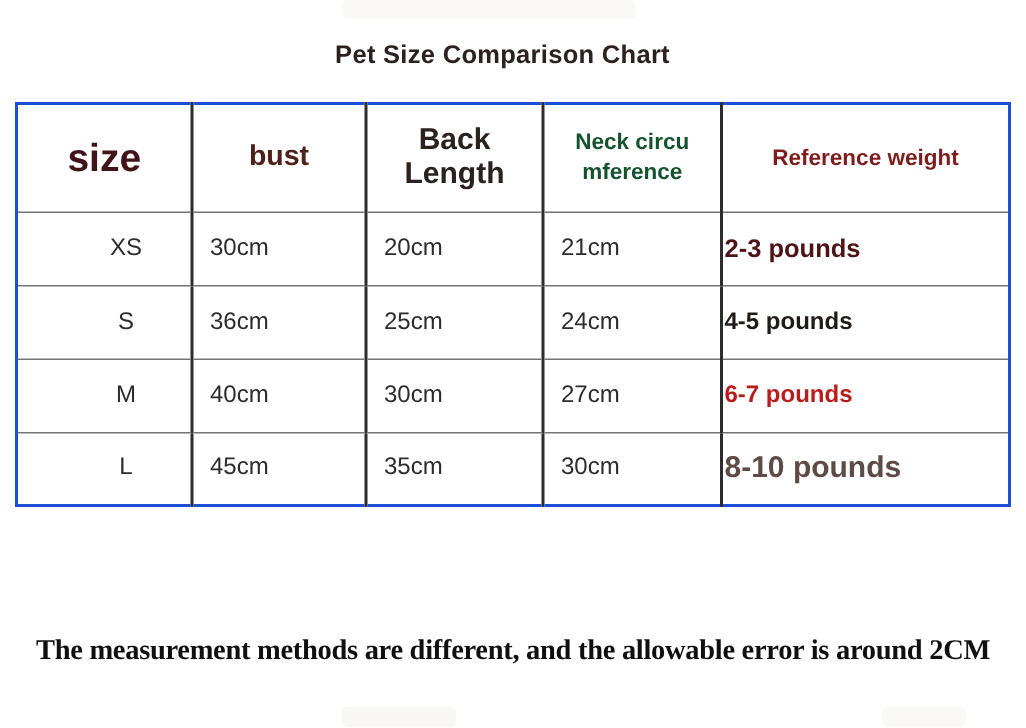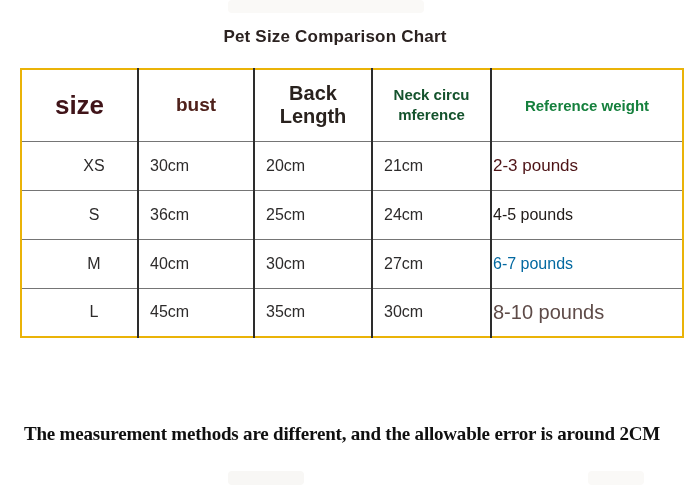--- a/index.html
+++ b/index.html
@@ -13,50 +13,50 @@
   .smudge-bl{left:228px;top:471px;width:76px;height:14px;background:#f8f7f5;}
   .smudge-br{left:588px;top:471px;width:56px;height:14px;background:#faf9f7;}
 
   .chart-title{
     position:absolute;left:4px;top:27px;width:662px;
     text-align:center;font-weight:bold;font-size:17px;color:#2b2220;
     letter-spacing:0.2px;
   }
 
   table.size-chart{
-    position:absolute;left:20px;top:68px;width:662px;
+    position:absolute;left:10px;top:68px;width:662px;
     border-collapse:collapse;table-layout:fixed;
-    border:2px solid #eab308;
+    border:2px solid #1d4ed8;
   }
   col.c1{width:117px;} col.c2{width:116px;} col.c3{width:118px;}
   col.c4{width:119px;} col.c5{width:192px;}
 
   th,td{
     border-left:2px solid #2d2d2d;
     vertical-align:middle;overflow:hidden;
   }
   th:first-child,td:first-child{border-left:none;}
   thead tr{height:72px;}
   tbody tr{height:49px;}
   tbody td{border-top:1px solid #757575;}
 
   thead th{text-align:center;font-weight:bold;padding:0 4px;}
   thead th:nth-child(1){font-size:26px;color:#401419;}
   thead th:nth-child(2){font-size:19px;color:#4f211b;}
   thead th:nth-child(3){font-size:20px;color:#29221e;}
   thead th:nth-child(4){font-size:15px;color:#14532d;line-height:1.35;}
-  thead th:nth-child(5){font-size:15px;color:#15803d;}
+  thead th:nth-child(5){font-size:15px;color:#7f1d1d;}
 
   tbody td{font-size:16px;color:#2d2b2b;text-align:left;}
   tbody td:nth-child(1){padding-left:30px;text-align:center;}
   tbody td:nth-child(2),tbody td:nth-child(3),tbody td:nth-child(4){padding-left:11px;}
-  tbody td.weight{font-weight:normal;}
+  tbody td.weight{font-weight:bold;}
   tbody tr:nth-child(1) td.weight{font-size:17px;color:#4d1316;}
   tbody tr:nth-child(2) td.weight{font-size:16px;color:#201b19;}
-  tbody tr:nth-child(3) td.weight{font-size:16px;color:#0369a1;}
+  tbody tr:nth-child(3) td.weight{font-size:16px;color:#b91c1c;}
   tbody tr:nth-child(4) td.weight{font-size:20px;color:#5e4b48;}
   tbody tr:nth-child(5) td.weight{font-size:15px;color:#3e393b;}
   tbody tr:nth-child(6) td.weight{font-size:15px;color:#554740;}
 
   .footnote{
     position:absolute;left:0;top:423px;width:684px;
     text-align:center;white-space:nowrap;
     font-family:"Liberation Serif","DejaVu Serif",serif;
     font-weight:bold;font-size:19px;color:#101010;
     letter-spacing:-0.2px;

